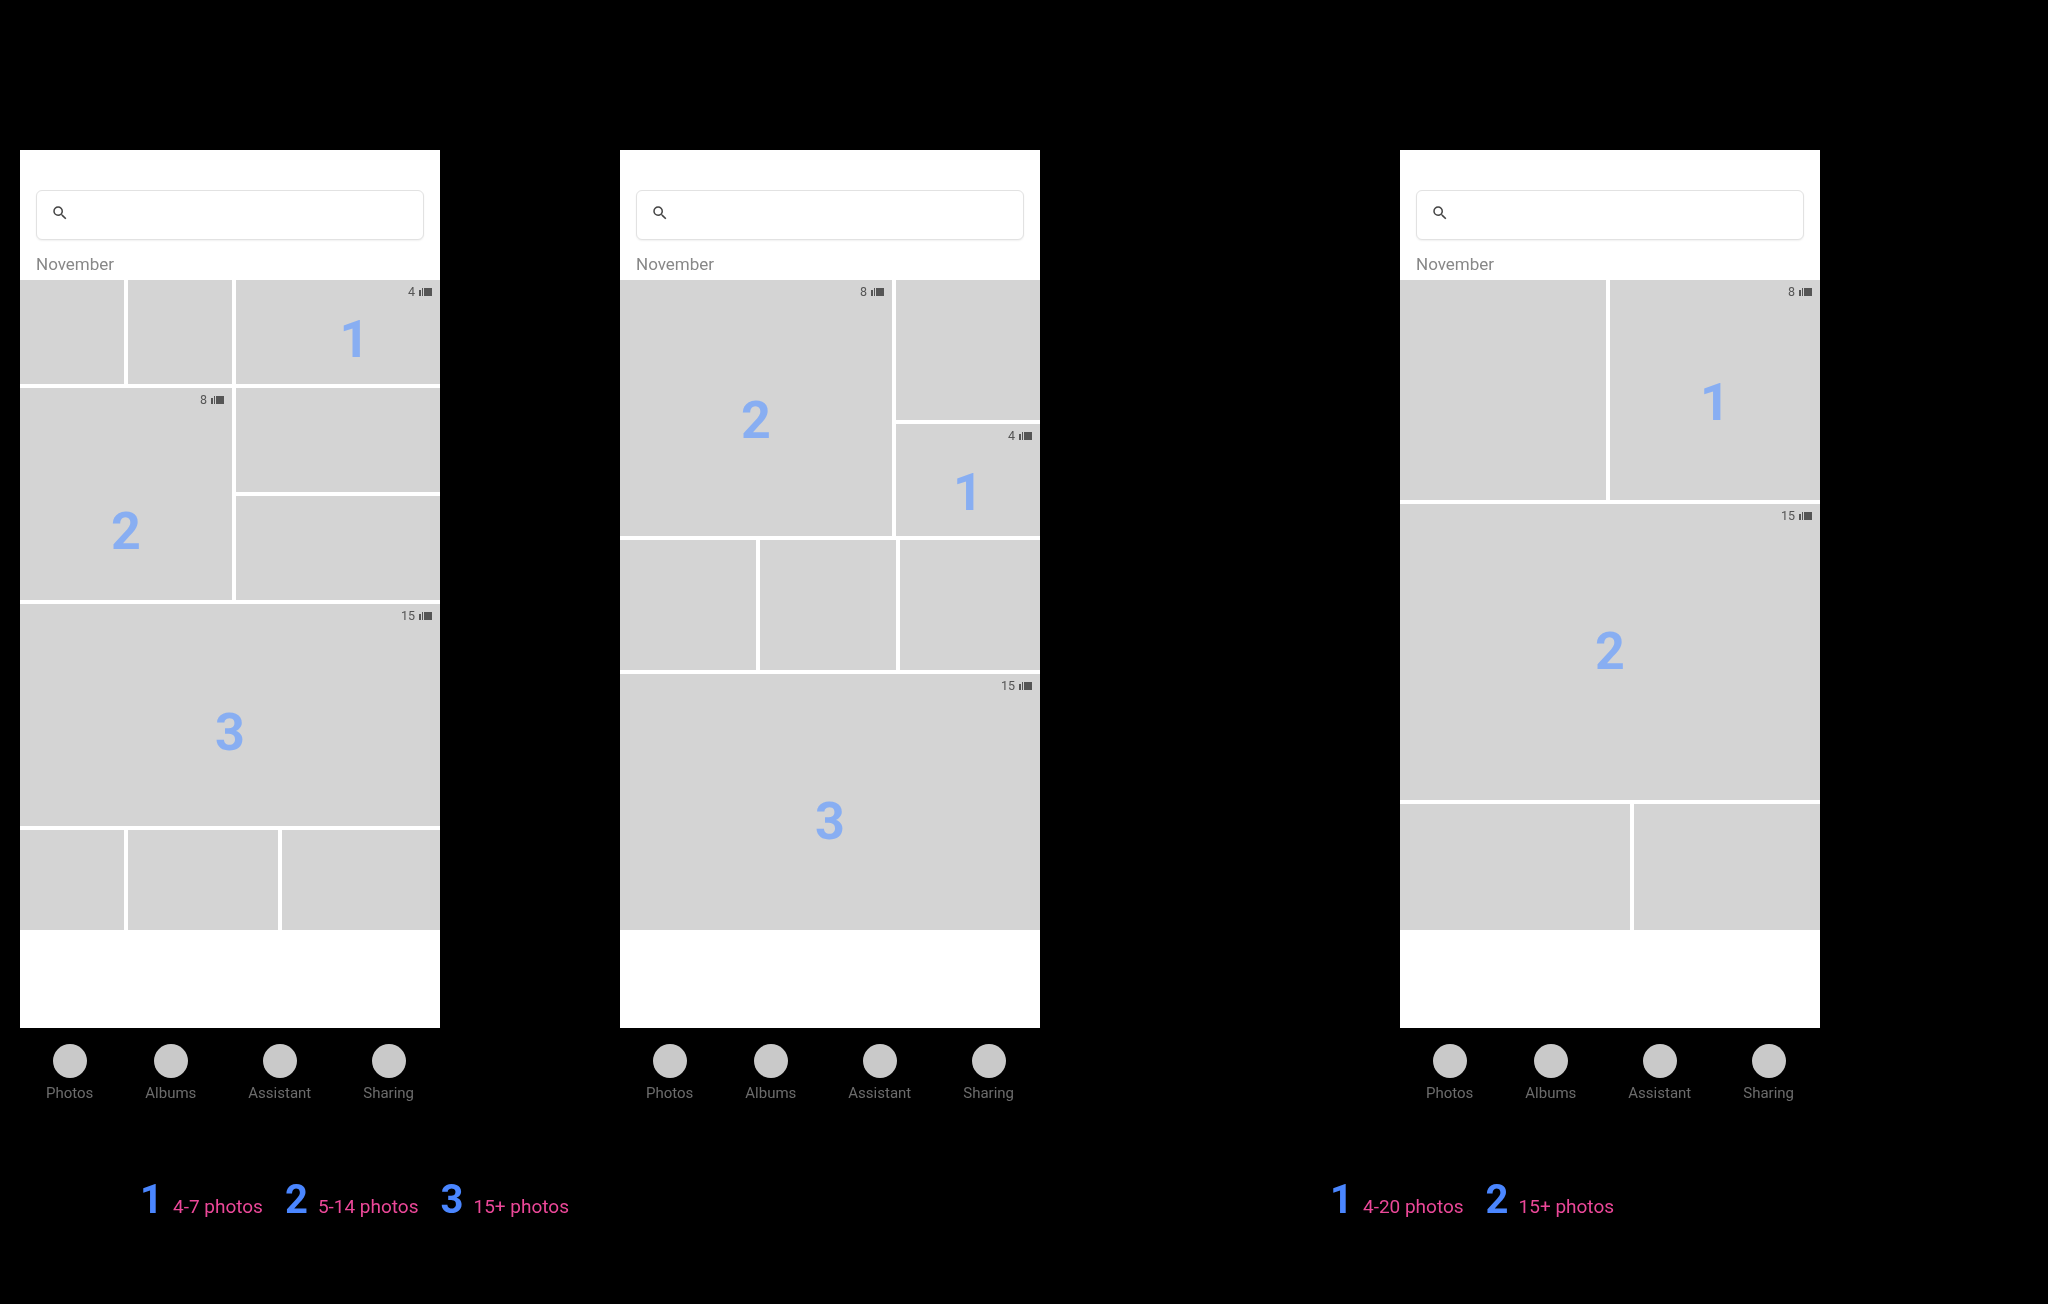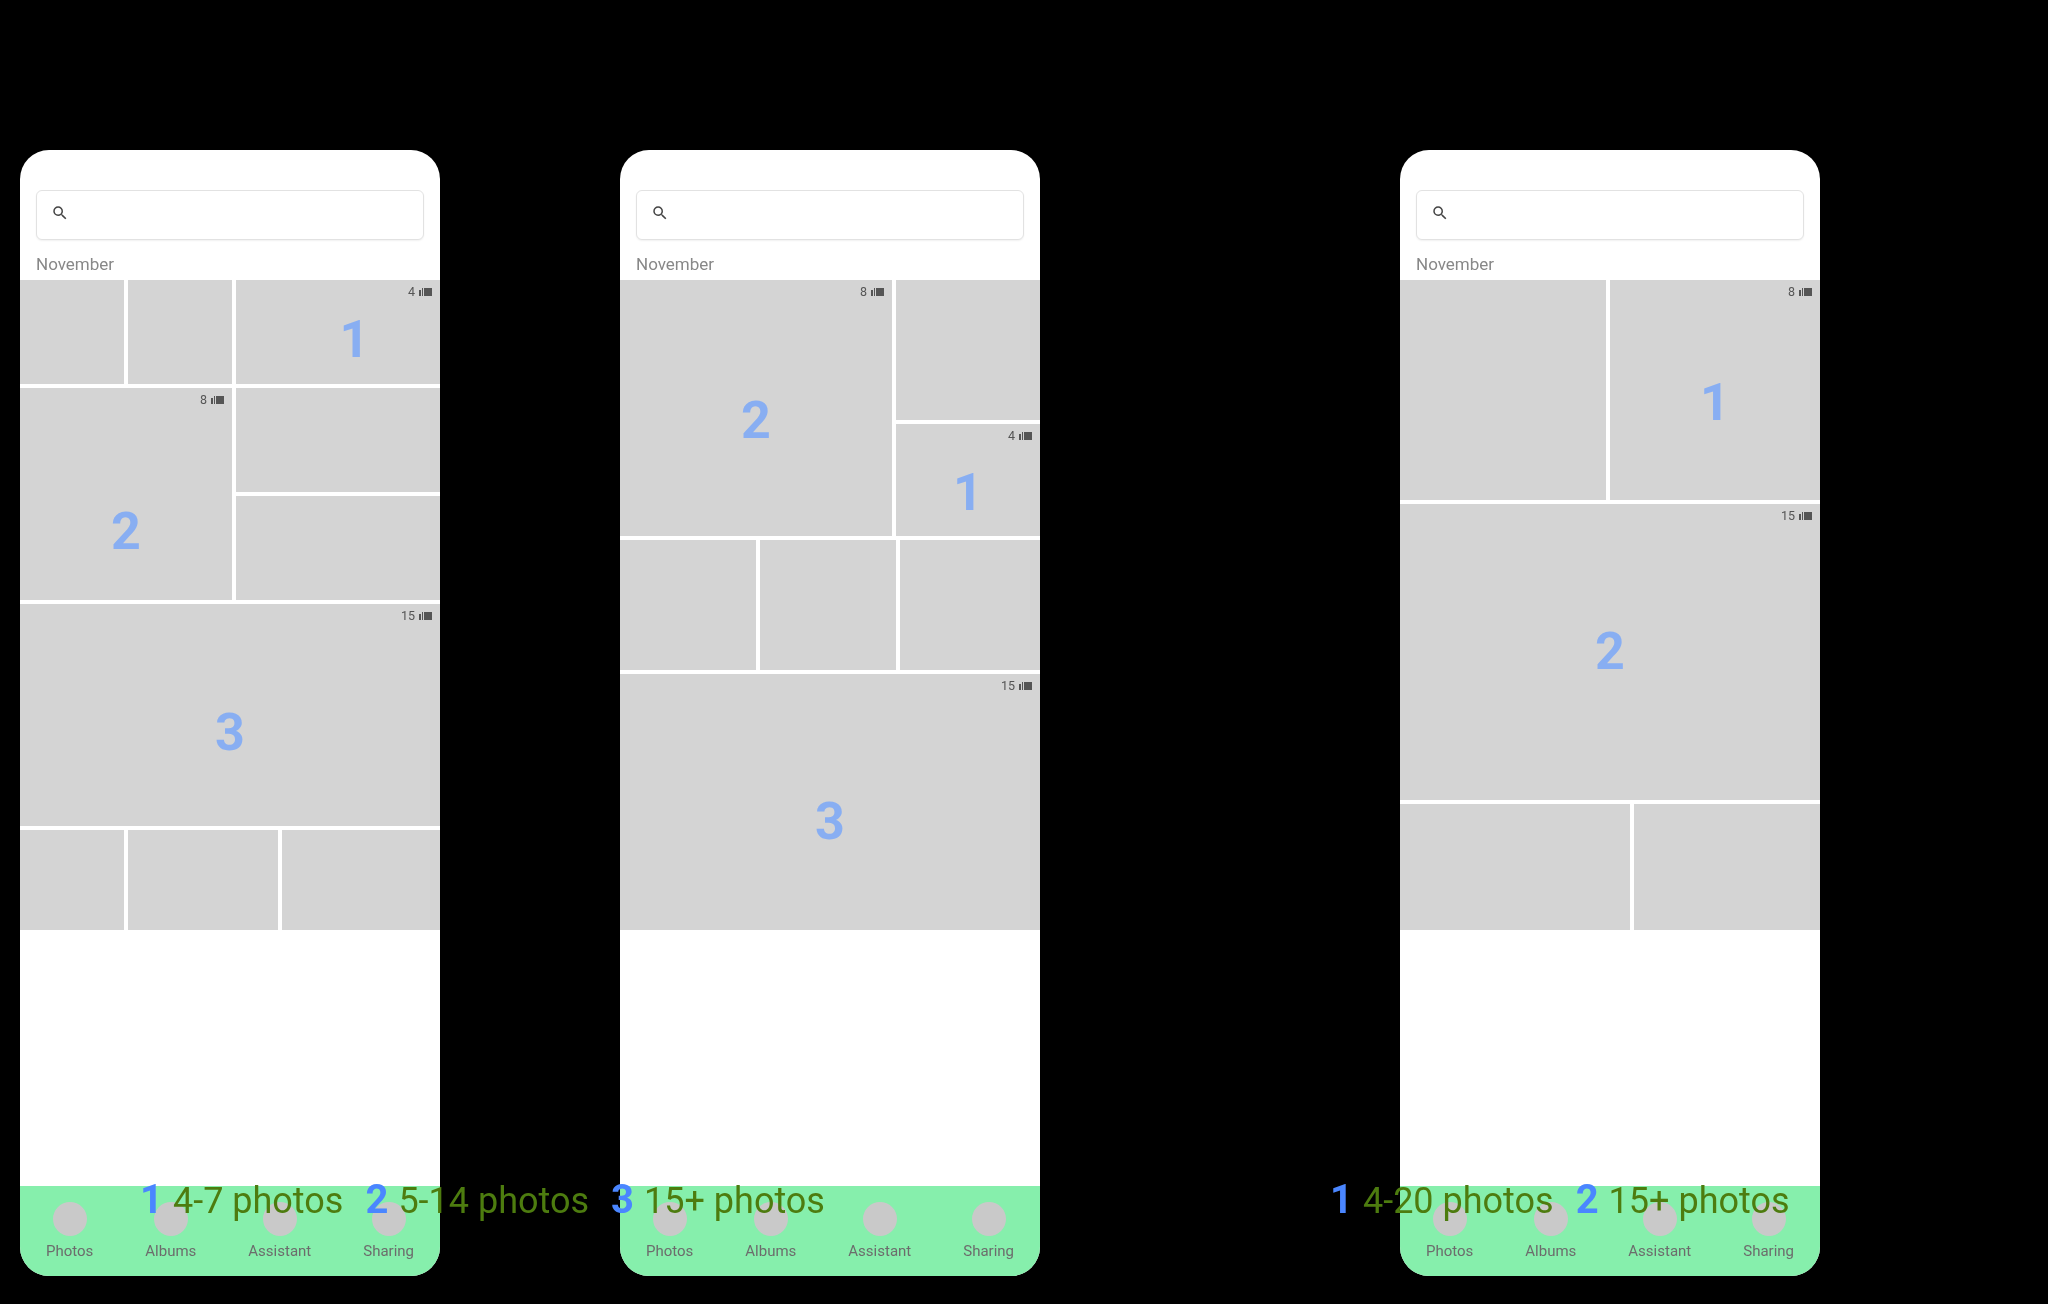--- a/index.html
+++ b/index.html
@@ -26,24 +26,23 @@
     color: #4a86ff;
     text-align: center;
     width: 420px;
   }
 
   
   .phone {
     position: absolute;
     top: 150px;
     width: 420px;
-    height: 1126px;
+    height: 968px;
     background: #fff;
     overflow: hidden;
-    border-radius: 29px;
   }
 
   
   .search-wrap {
     position: absolute;
     left: 16px; right: 16px;
     top: 40px;
     height: 50px;
     background: #fff;
     border: 1px solid #e2e2e2;
@@ -113,34 +112,34 @@
     font-size: 52px;
     line-height: 1;
     transform: translate(-50%, -50%);
   }
 
   
   .bottom-nav {
     position: absolute;
     left:0; right:0; bottom:0;
     height: 90px;
-    background: #86efac;
+    background: #000000;
     display: flex;
     justify-content: space-around;
     align-items: center;
   }
   .nav-item { display:flex; flex-direction:column; align-items:center; gap:6px; }
   .nav-item .dot { width:34px; height:34px; border-radius:50%; background:#c9c9c9; }
   .nav-item .lbl { font-size:15px; color:#6c6c6c; }
 
   
   .legend { position:absolute; display:flex; align-items:baseline; gap:22px; }
   .legend .pair { display:flex; align-items:baseline; gap:10px; }
   .legend .n { font-weight:700; color:#4a86ff; font-size:40px; line-height:1; }
-  .legend .t { color:#4d7c0f; font-size:36px; line-height:1; }
+  .legend .t { color:#ec4899; font-size:19px; line-height:1; }
 </style>
 </head>
 <body>
 
 <div class="stage" id="stage" style="transform: scale(1);">
 
 
   <div class="phone" style="left:20px;">
 
     <div class="search-wrap">

